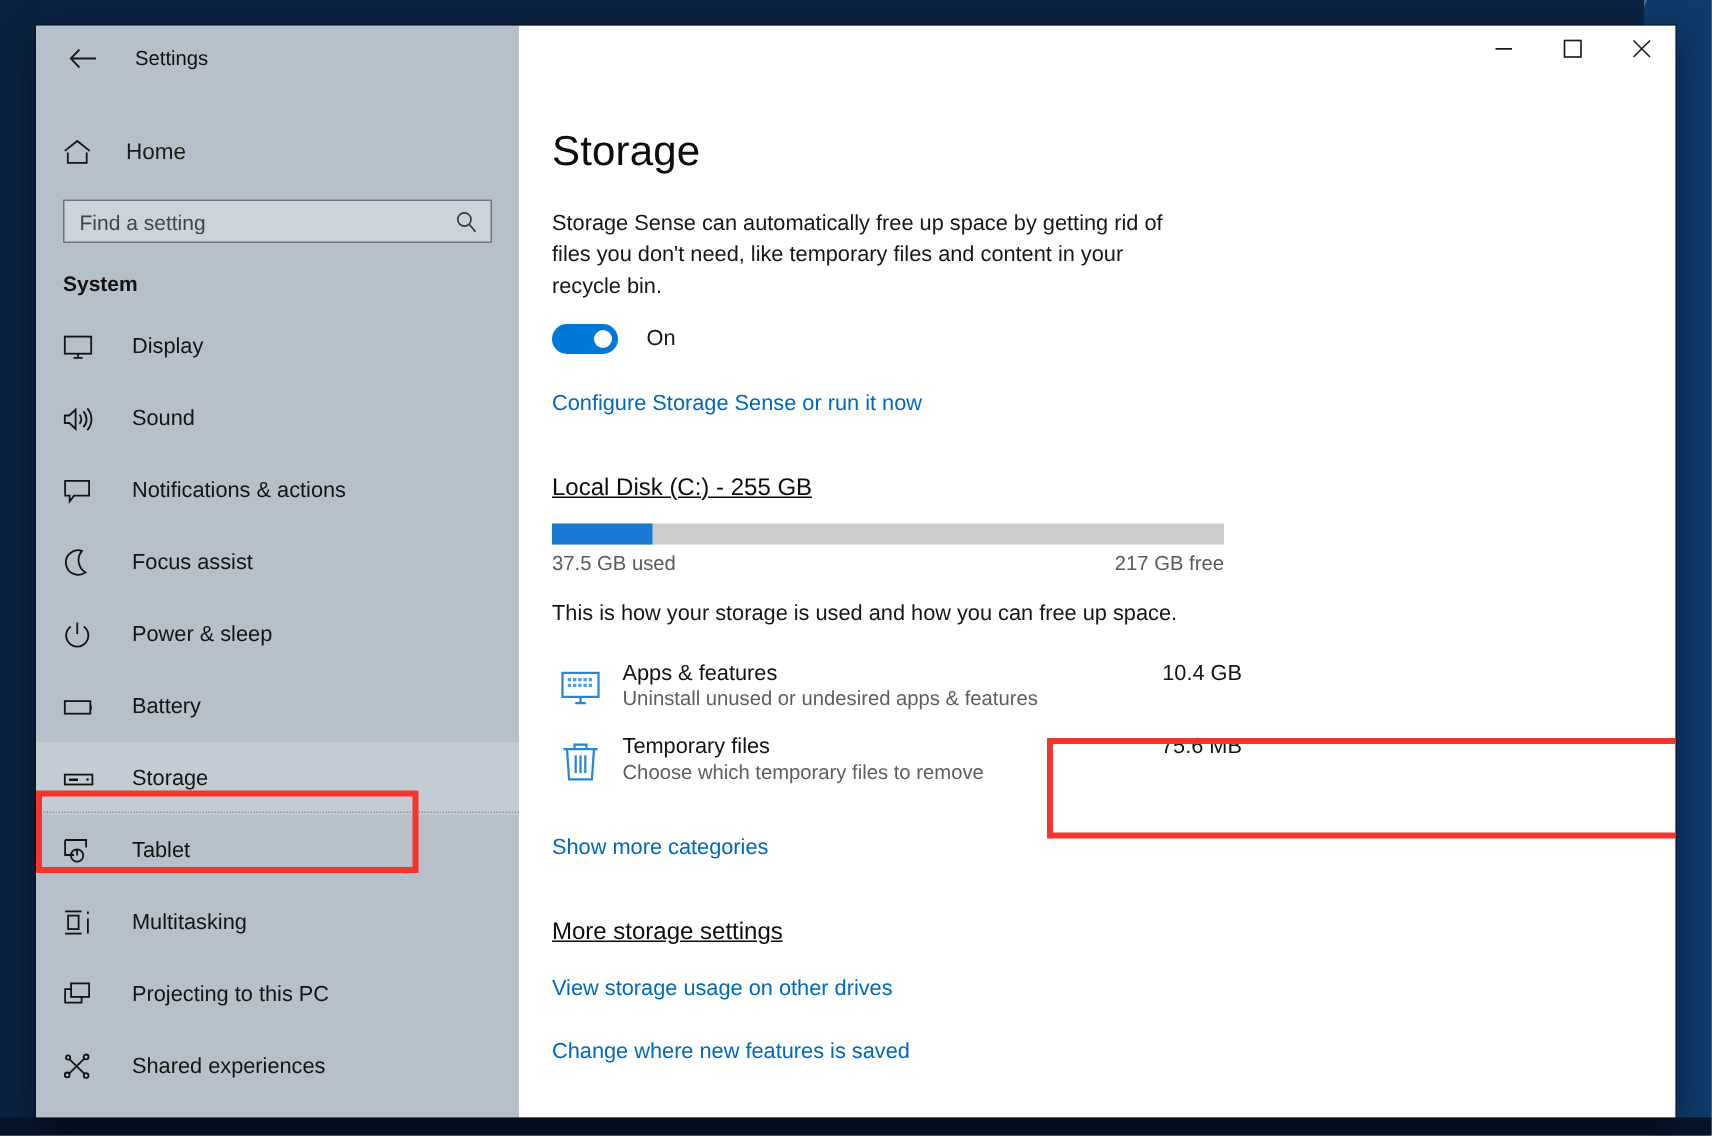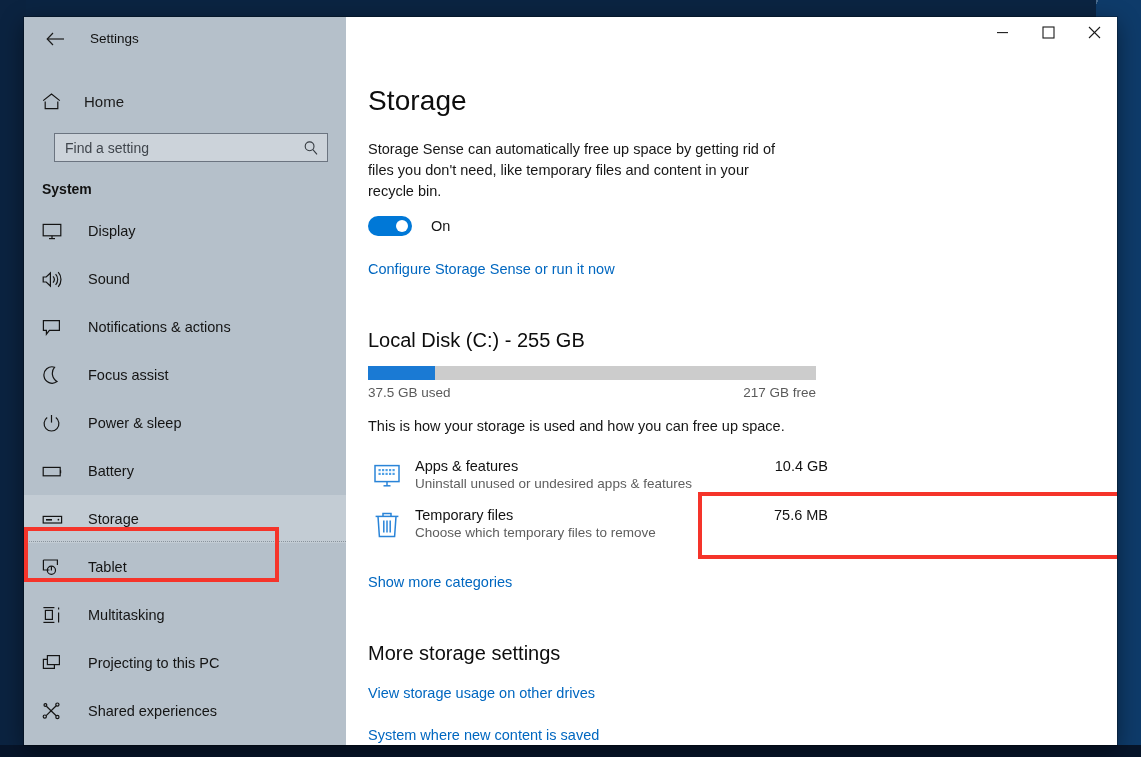--- a/index.html
+++ b/index.html
@@ -82,21 +82,21 @@
   .backarrow svg { display:block; }
   .apptitle { font-size: 13.5px; margin-left: 20px; color:#101010; }
 
   .homerow {
     display:flex; align-items:center;
     height: 36px; margin-top: 23px; padding-left: 18px;
   }
   .homerow .ic { width: 26px; display:flex; align-items:center; }
   .homerow .lb { margin-left: 16px; font-size: 15px; }
 
-  .searchwrap { padding: 14px 18px 0 30px; }
+  .searchwrap { padding: 14px 18px 0 18px; }
   .searchbox {
     height: 29px;
     background: #ccd3da;
     border: 1px solid #6b7480;
     display: flex; align-items: center;
     padding: 0 8px 0 10px;
     position: relative;
   }
   .searchbox input {
     flex: 1; border: 0; outline: 0; background: transparent;
@@ -177,22 +177,22 @@
   }
   .toggle-row .tlabel { margin-left: 19px; font-size: 14.5px; color:#161616;text-align:right; }
 
   a.link {
     display: inline-block;
     color: #0067c0; text-decoration: none; font-size: 14.5px;
   }
   .linkrow { margin-top: 24px; }
 
   h2.sectitle {
-    font-size: 20px; font-weight: 400; color: #0d0d0d;
-    margin-top: 51px; margin-bottom: 14px;
+    font-size: 16px; font-weight: 400; color: #0d0d0d;
+    margin-top: 39px; margin-bottom: 14px; text-decoration: underline;
   }
 
   .diskbar {
     width: 448px; height: 14px; background: #cccccc; position: relative;
   }
   .diskbar .fill { position: absolute; left: 0; top: 0; bottom: 0; background: #1a7ad4; }
   .diskmeta {
     width: 448px; display: flex; justify-content: space-between;
     margin-top: 5px; font-size: 13.5px; color: #5a5a5a;
   }
@@ -509,21 +509,21 @@
       </div>
 
       <div class="linkrow">
         <a class="link" href="#">Show more categories</a>
       </div>
 
       <h2 class="sectitle">More storage settings</h2>
 
       <div class="bottomlinks">
         <a class="link" href="#" style="margin-bottom:26px">View storage usage on other drives</a>
-        <a class="link" href="#">System where new content is saved</a>
+        <a class="link" href="#">Change where new features is saved</a>
 
       </div>
 
     </div>
 
     <div class="redbox" id="redbox-temp" style="border-color: rgb(245, 52, 42);"></div>
   </div>
 </div>
 
 </body></html>

